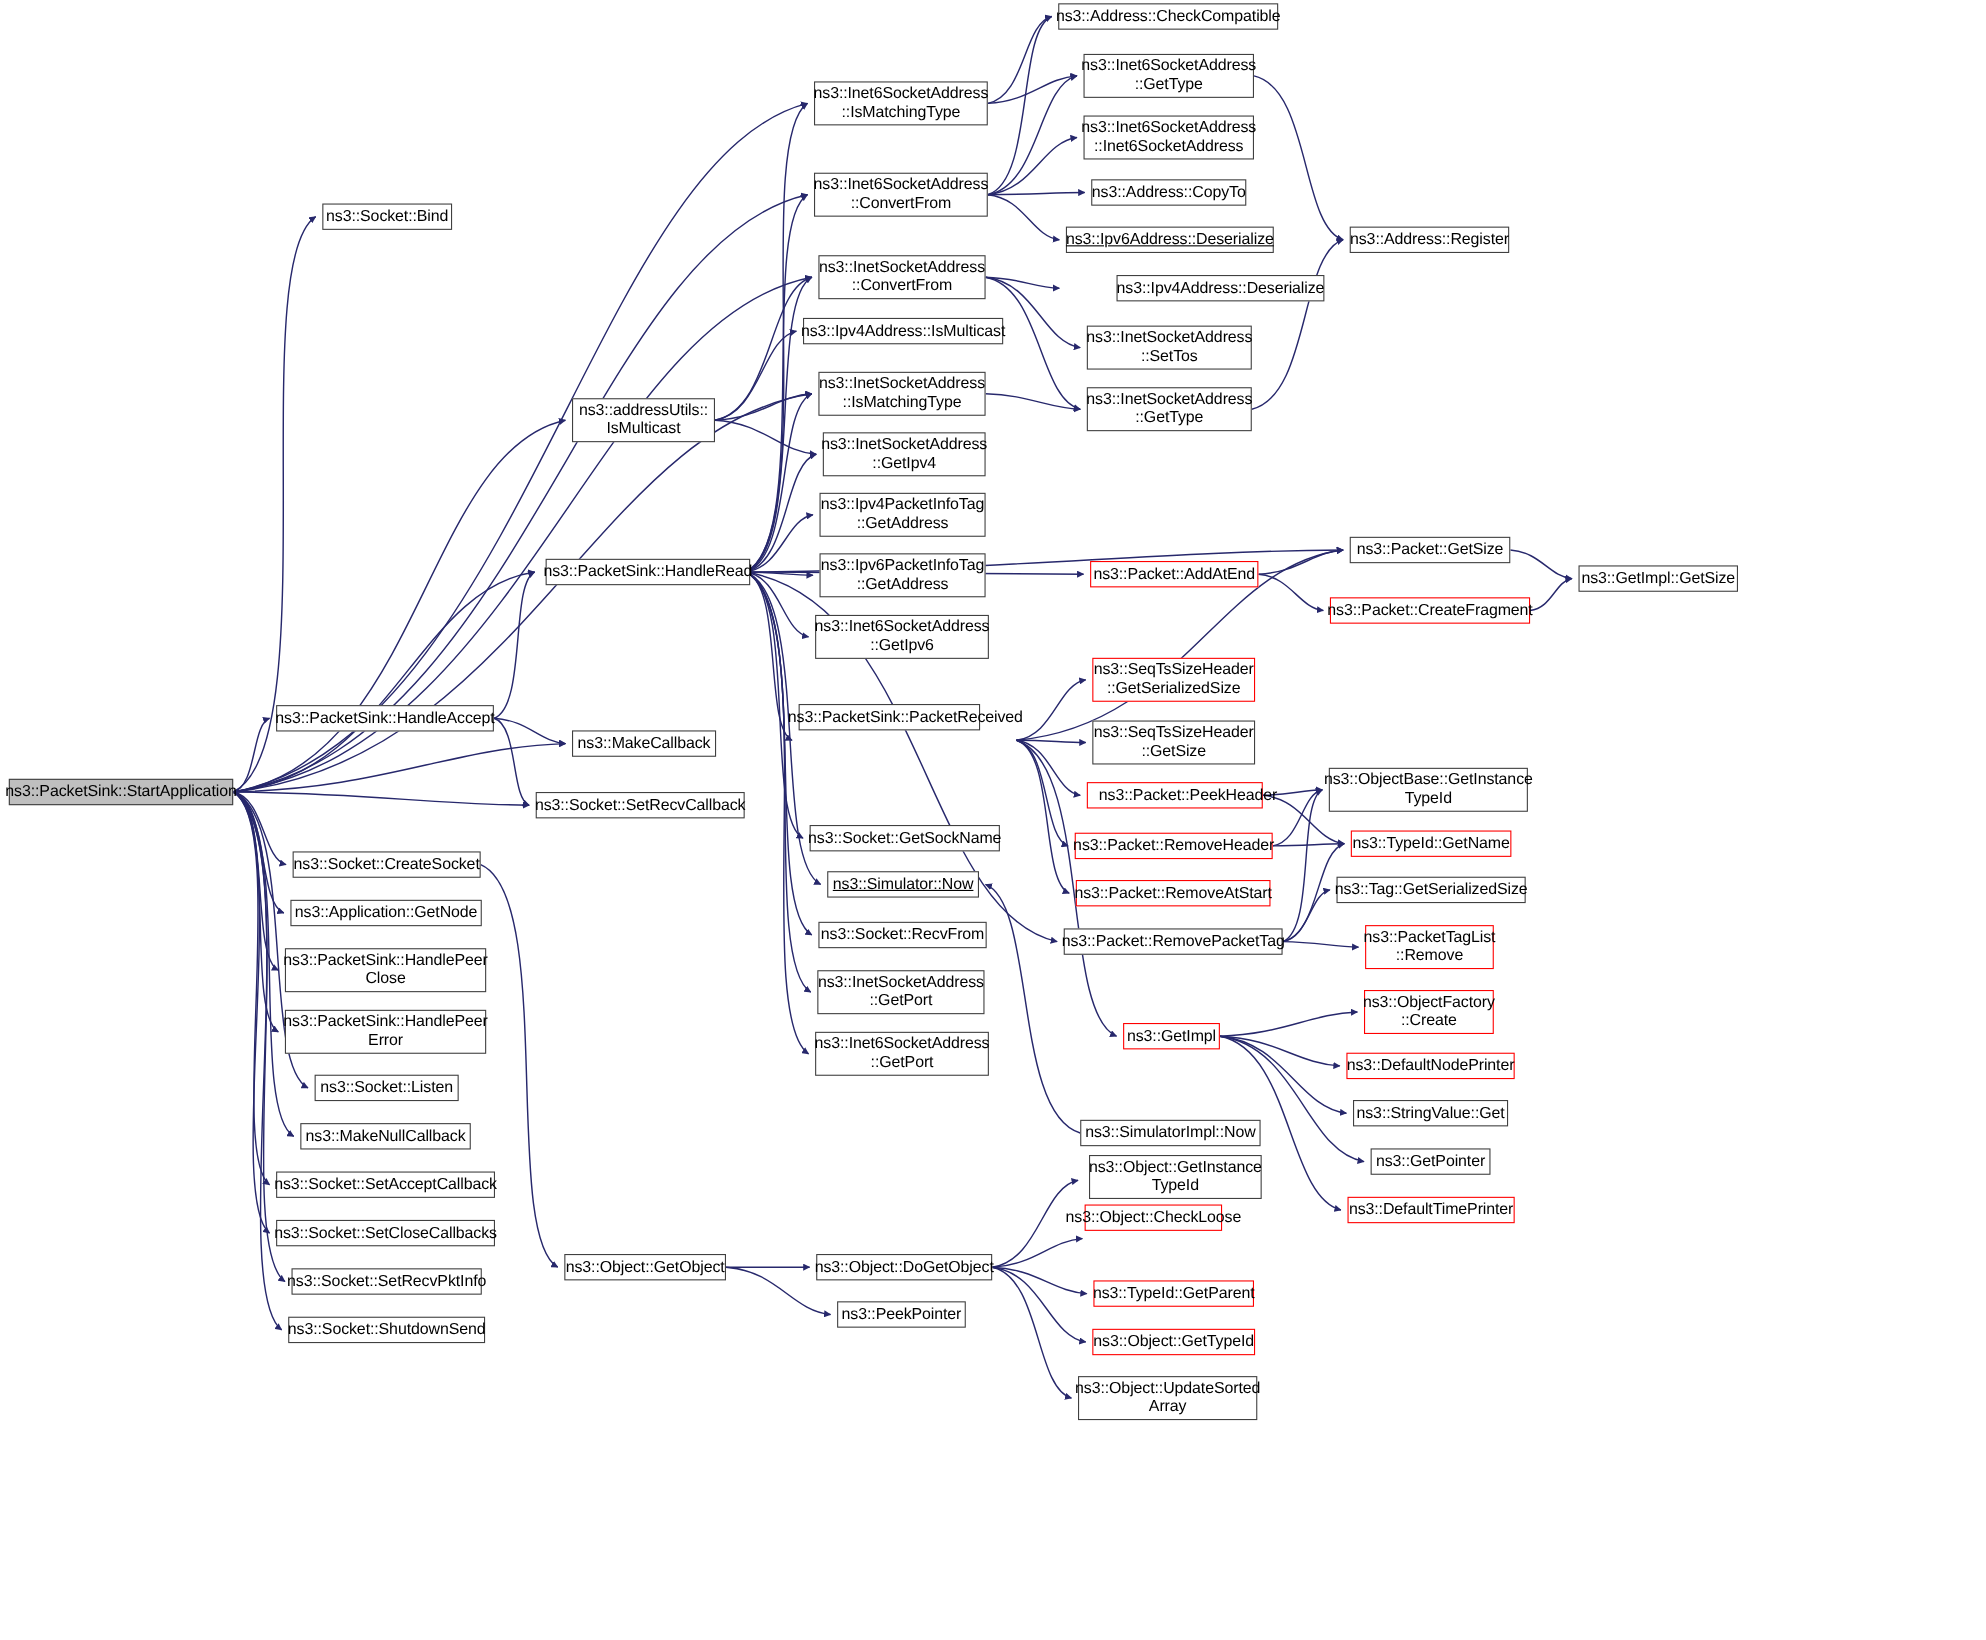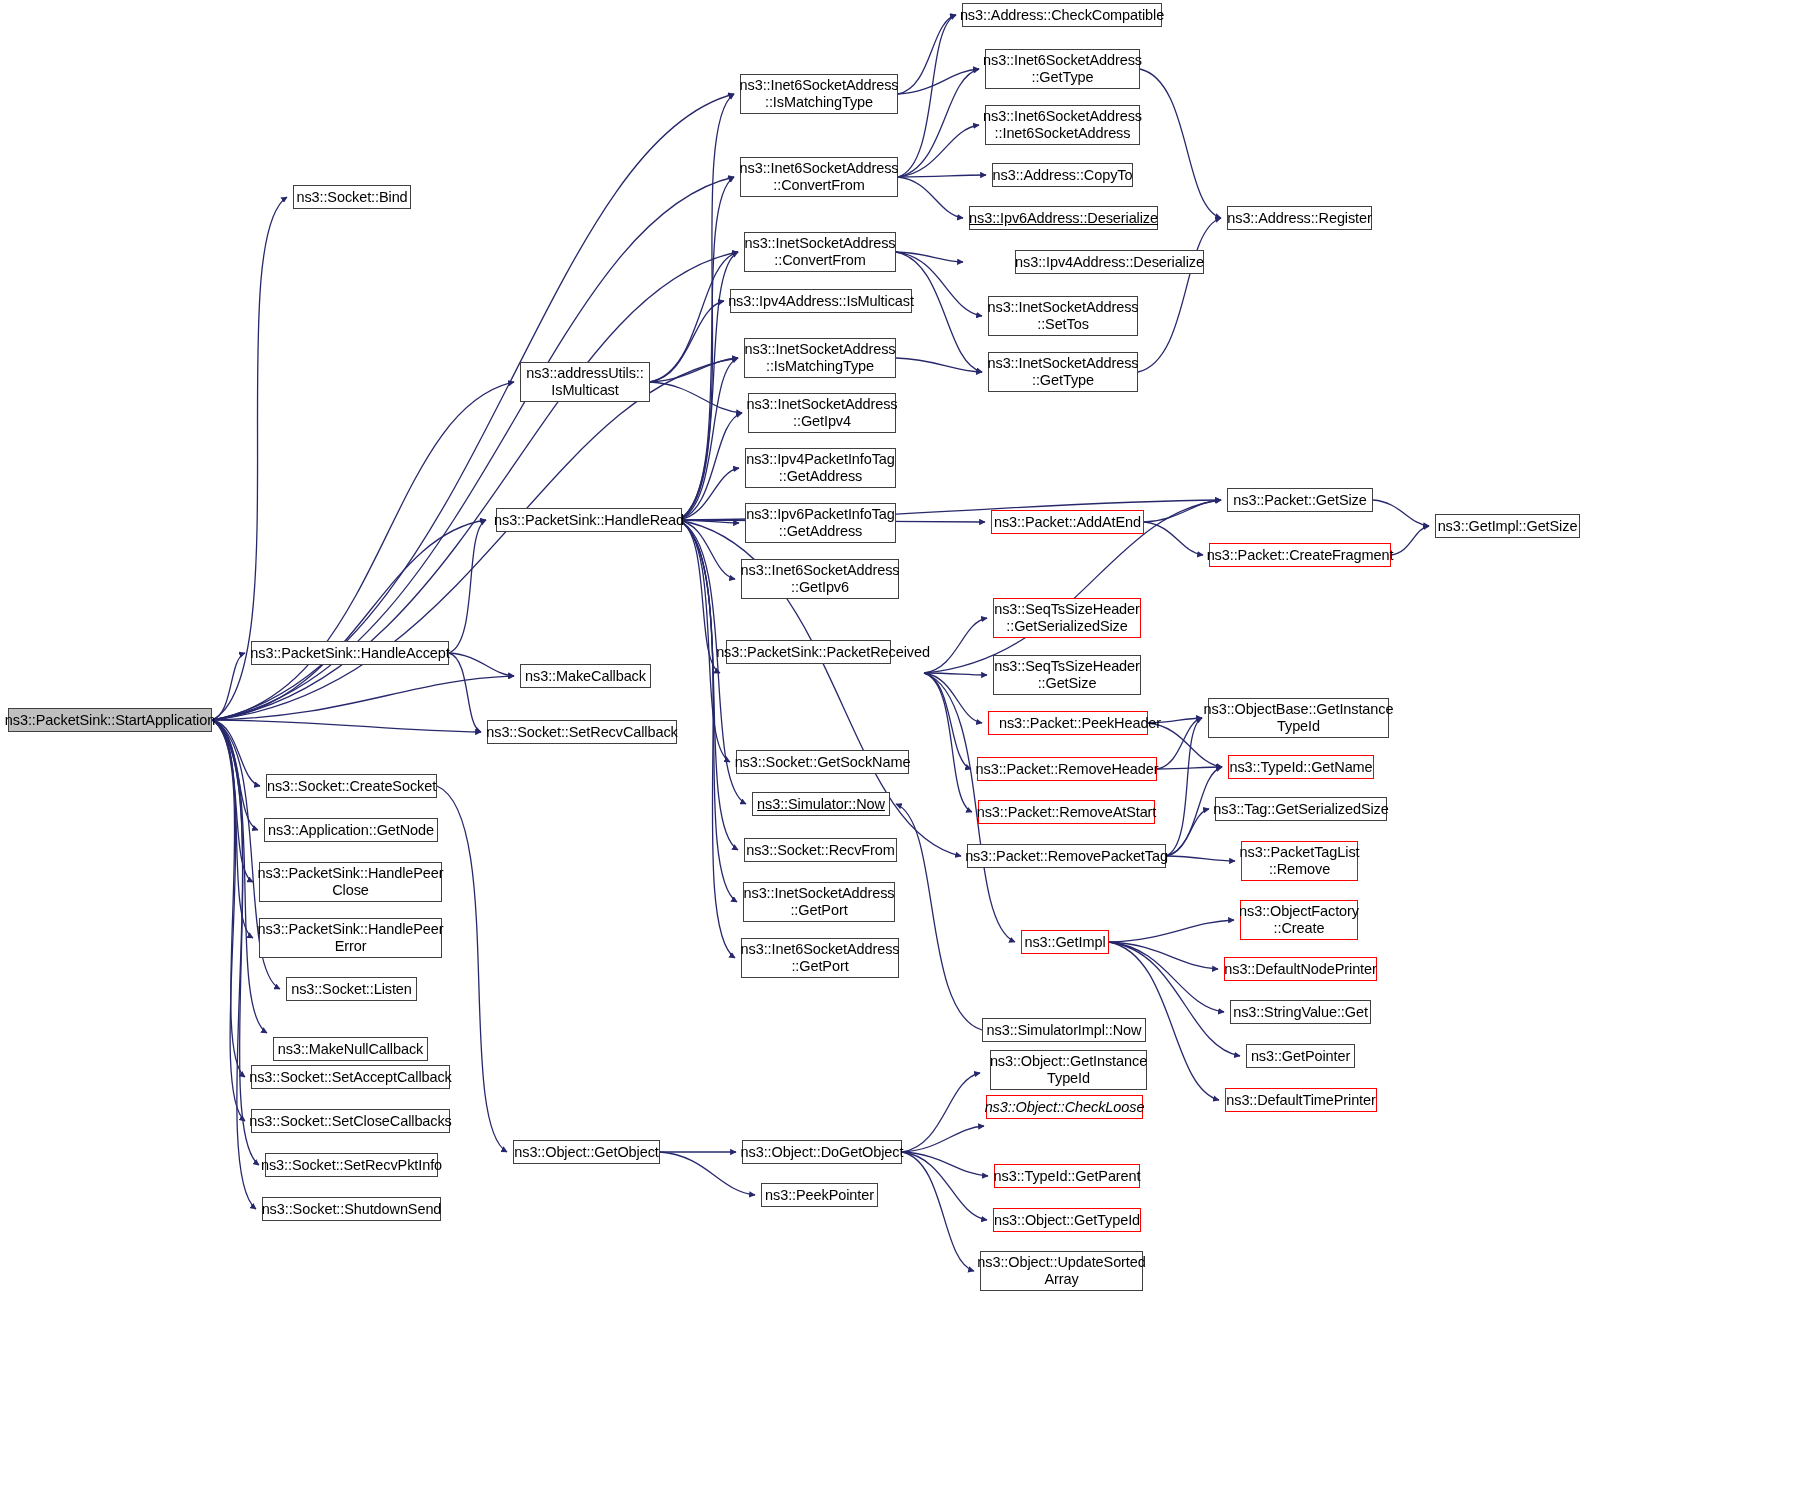--- a/index.html
+++ b/index.html
@@ -161,21 +161,21 @@
       <div class="node" style="left: 251px; top: 641px; width: 198px; height: 24px;">ns3::PacketSink::HandleAccept</div>
       <div class="node" style="left: 520px; top: 664px; width: 131px; height: 24px;">ns3::MakeCallback</div>
       <div class="node" style="left: 487px; top: 720px; width: 190px; height: 24px;">ns3::Socket::SetRecvCallback</div>
       <div class="node" style="left: 266px; top: 774px; width: 171px; height: 24px;">ns3::Socket::CreateSocket</div>
       <div class="node" style="left: 264px; top: 818px; width: 174px; height: 24px;">ns3::Application::GetNode</div>
       <div class="node" style="left: 259px; top: 862px; width: 183px; height: 40px;">ns3::PacketSink::HandlePeer
 Close</div>
       <div class="node" style="left: 259px; top: 918px; width: 183px; height: 40px;">ns3::PacketSink::HandlePeer
 Error</div>
       <div class="node" style="left: 286px; top: 977px; width: 131px; height: 24px;">ns3::Socket::Listen</div>
-      <div class="node" style="left: 273px; top: 1021px; width: 155px; height: 24px; margin-top: 16px;">ns3::MakeNullCallback</div>
+      <div class="node" style="left: 273px; top: 1021px; width: 155px; height: 24px;">ns3::MakeNullCallback</div>
       <div class="node" style="left: 251px; top: 1065px; width: 199px; height: 24px;">ns3::Socket::SetAcceptCallback</div>
       <div class="node" style="left: 251px; top: 1109px; width: 199px; height: 24px;">ns3::Socket::SetCloseCallbacks</div>
       <div class="node" style="left: 265px; top: 1153px; width: 173px; height: 24px;">ns3::Socket::SetRecvPktInfo</div>
       <div class="node" style="left: 262px; top: 1197px; width: 179px; height: 24px;">ns3::Socket::ShutdownSend</div>
       <div class="node" style="left: 513px; top: 1140px; width: 147px; height: 24px;">ns3::Object::GetObject</div>
       <div class="node" style="left: 740px; top: 74px; width: 158px; height: 40px;">ns3::Inet6SocketAddress
 ::IsMatchingType</div>
       <div class="node" style="left: 740px; top: 157px; width: 158px; height: 40px;">ns3::Inet6SocketAddress
 ::ConvertFrom</div>
       <div class="node" style="left: 744px; top: 232px; width: 152px; height: 40px;">ns3::InetSocketAddress
@@ -233,21 +233,21 @@
       <div class="node red" style="left: 1241px; top: 841px; width: 117px; height: 40px;">ns3::PacketTagList
 ::Remove</div>
       <div class="node red" style="left: 1021px; top: 930px; width: 88px; height: 24px;">ns3::GetImpl</div>
       <div class="node red" style="left: 1240px; top: 900px; width: 118px; height: 40px;">ns3::ObjectFactory
 ::Create</div>
       <div class="node red" style="left: 1224px; top: 957px; width: 153px; height: 24px;">ns3::DefaultNodePrinter</div>
       <div class="node" style="left: 1230px; top: 1000px; width: 141px; height: 24px;">ns3::StringValue::Get</div>
       <div class="node" style="left: 1246px; top: 1044px; width: 109px; height: 24px;">ns3::GetPointer</div>
       <div class="node red" style="left: 1225px; top: 1088px; width: 152px; height: 24px;">ns3::DefaultTimePrinter</div>
       <div class="node" style="left: 982px; top: 1018px; width: 164px; height: 24px;">ns3::SimulatorImpl::Now</div>
-      <div class="node red" style="left: 986px; top: 1095px; width: 157px; height: 24px; font-style: italic;">ns3::Object::CheckLoose</div>
+      <div class="node red" style="left: 986px; top: 1095px; width: 125px; height: 24px;">ns3::Object::CheckLoose</div>
       <div class="node" style="left: 990px; top: 1050px; width: 157px; height: 40px;">ns3::Object::GetInstance
 TypeId</div>
       <div class="node red" style="left: 994px; top: 1164px; width: 146px; height: 24px;">ns3::TypeId::GetParent</div>
       <div class="node red" style="left: 993px; top: 1208px; width: 148px; height: 24px;">ns3::Object::GetTypeId</div>
       <div class="node" style="left: 980px; top: 1251px; width: 163px; height: 40px;">ns3::Object::UpdateSorted
 Array</div>
     </div>
 </div>
 
 </body></html>

